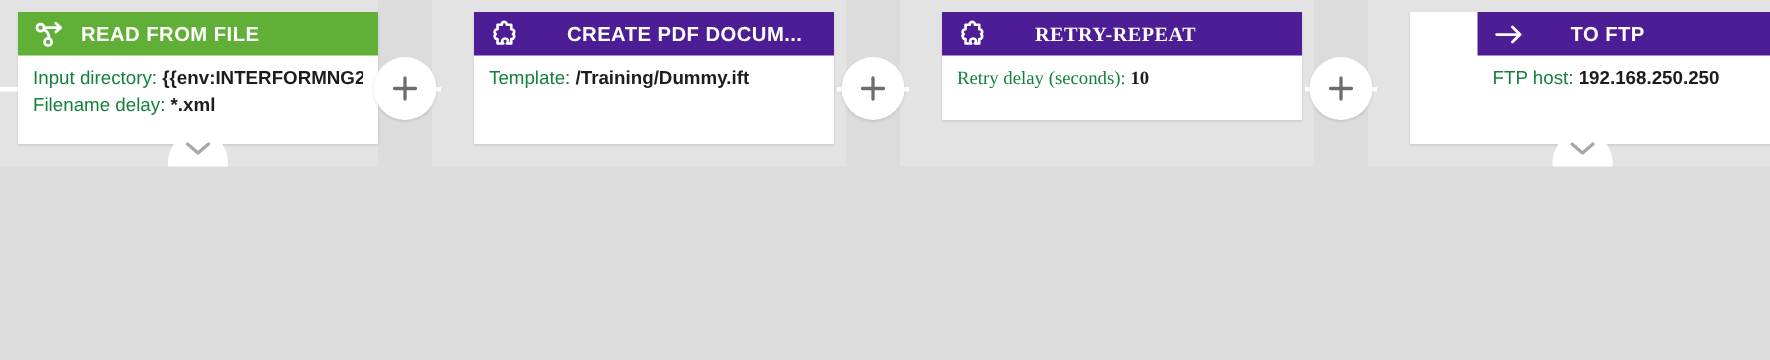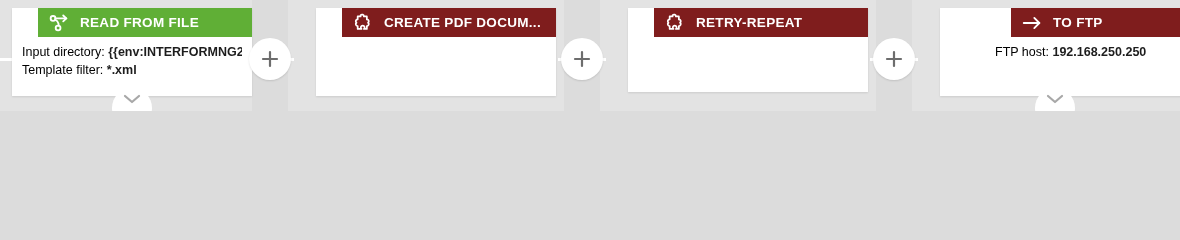--- a/index.html
+++ b/index.html
@@ -44,24 +44,23 @@
     box-shadow: 0 1px 2px rgba(0,0,0,0.10);
     overflow: hidden;
   }
 
   .card-header {
     height: 29px;
     display: flex;
     align-items: center;
     padding: 0 10px;
     box-sizing: border-box;
-    margin-left: 26px;
   }
   .card-header.green { background: #60af36; }
-  .card-header.blue  { background: #7f1d1d; }
+  .card-header.blue  { background: #4c1d95; gap: 20px; }
 
   .header-icon {
     width: 22px;
     height: 22px;
     flex: 0 0 22px;
     display: block;
     margin-right: 10px;
   }
   .header-icon svg { display: block; width: 22px; height: 22px; }
 
@@ -79,21 +78,21 @@
     box-sizing: border-box;
   }
 
   .prop-row {
     font-size: 12.5px;
     line-height: 18px;
     white-space: nowrap;
     overflow: hidden;
     color: #9b9b9b;
   }
-  .prop-label { color: #000000; }
+  .prop-label { color: #15803d; }
   .prop-value { color: #1d1d1d; font-weight: bold; }
 
   
   .plus-button {
     position: absolute;
     top: 38px;
     width: 42px;
     height: 42px;
     border-radius: 50%;
     background: #ffffff;
@@ -149,21 +148,21 @@
         </svg>
       </span>
       <span class="card-title">READ FROM FILE</span>
     </div>
     <div class="card-body">
       <div class="prop-row">
         <span class="prop-label">Input directory: </span>
         <span class="prop-value">{{env:INTERFORMNG2_H</span>
       </div>
       <div class="prop-row">
-        <span class="prop-label">Template filter: </span>
+        <span class="prop-label">Filename delay: </span>
         <span class="prop-value">*.xml</span>
       </div>
     </div>
   </div>
   <div class="expand-button" style="left:112px;">
     <span>
       <svg width="18" height="12" viewBox="0 0 18 12" fill="none" stroke="#a8a8a8" stroke-width="2.2" stroke-linecap="round" stroke-linejoin="round">
         <path d="M2 3 L 9 9 L 16 3"></path>
       </svg>
     </span>
@@ -181,42 +180,52 @@
     <div class="card-header blue">
       <span class="header-icon">
         <svg viewBox="0 0 24 24" fill="none" stroke="#ffffff" stroke-width="1.9" stroke-linejoin="round" stroke-linecap="round">
           <path d="M9.4 3.6 a2 2 0 0 1 3.6 1.3 h3.2 v3.2 a2 2 0 0 1 1.3 3.6 a2 2 0 0 1 -1.3 3.6 v3.2 h-3.2
                    a2 2 0 0 0 -1.3 -3.6 a2 2 0 0 0 -1.3 3.6 H6.2 v-3.2 a2 2 0 0 1 -1.3 -3.6 a2 2 0 0 1 1.3 -3.6
                    V4.9 h3.2 a2 2 0 0 1 0 -1.3 Z"></path>
         </svg>
       </span>
       <span class="card-title">CREATE PDF DOCUM...</span>
     </div>
+    <div class="card-body">
+      <div class="prop-row">
+        <span class="prop-label">Template: </span>
+        <span class="prop-value">/Training/Dummy.ift</span>
+      </div>
+    </div>
   </div>
 
   <div class="plus-button" style="left:561px;">
     <span>
       <svg width="20" height="20" viewBox="0 0 20 20" fill="none" stroke="#6d6d6d" stroke-width="2.2" stroke-linecap="round">
         <path d="M10 3 V 17 M3 10 H 17"></path>
       </svg>
     </span>
   </div>
 
-  <div class="card" style="left:628px; width:240px; height:84px;">
+  <div class="card" style="left:628px; width:240px; height:72px;font-family:Liberation Serif, serif;">
     <div class="card-header blue">
       <span class="header-icon">
         <svg viewBox="0 0 24 24" fill="none" stroke="#ffffff" stroke-width="1.9" stroke-linejoin="round" stroke-linecap="round">
           <path d="M9.4 3.6 a2 2 0 0 1 3.6 1.3 h3.2 v3.2 a2 2 0 0 1 1.3 3.6 a2 2 0 0 1 -1.3 3.6 v3.2 h-3.2
                    a2 2 0 0 0 -1.3 -3.6 a2 2 0 0 0 -1.3 3.6 H6.2 v-3.2 a2 2 0 0 1 -1.3 -3.6 a2 2 0 0 1 1.3 -3.6
                    V4.9 h3.2 a2 2 0 0 1 0 -1.3 Z"></path>
         </svg>
       </span>
       <span class="card-title">RETRY-REPEAT</span>
     </div>
     <div class="card-body">
+      <div class="prop-row">
+        <span class="prop-label">Retry delay (seconds): </span>
+        <span class="prop-value">10</span>
+      </div>
     </div>
   </div>
 
   <div class="plus-button" style="left:873px;">
     <span>
       <svg width="20" height="20" viewBox="0 0 20 20" fill="none" stroke="#6d6d6d" stroke-width="2.2" stroke-linecap="round">
         <path d="M10 3 V 17 M3 10 H 17"></path>
       </svg>
     </span>
   </div>

